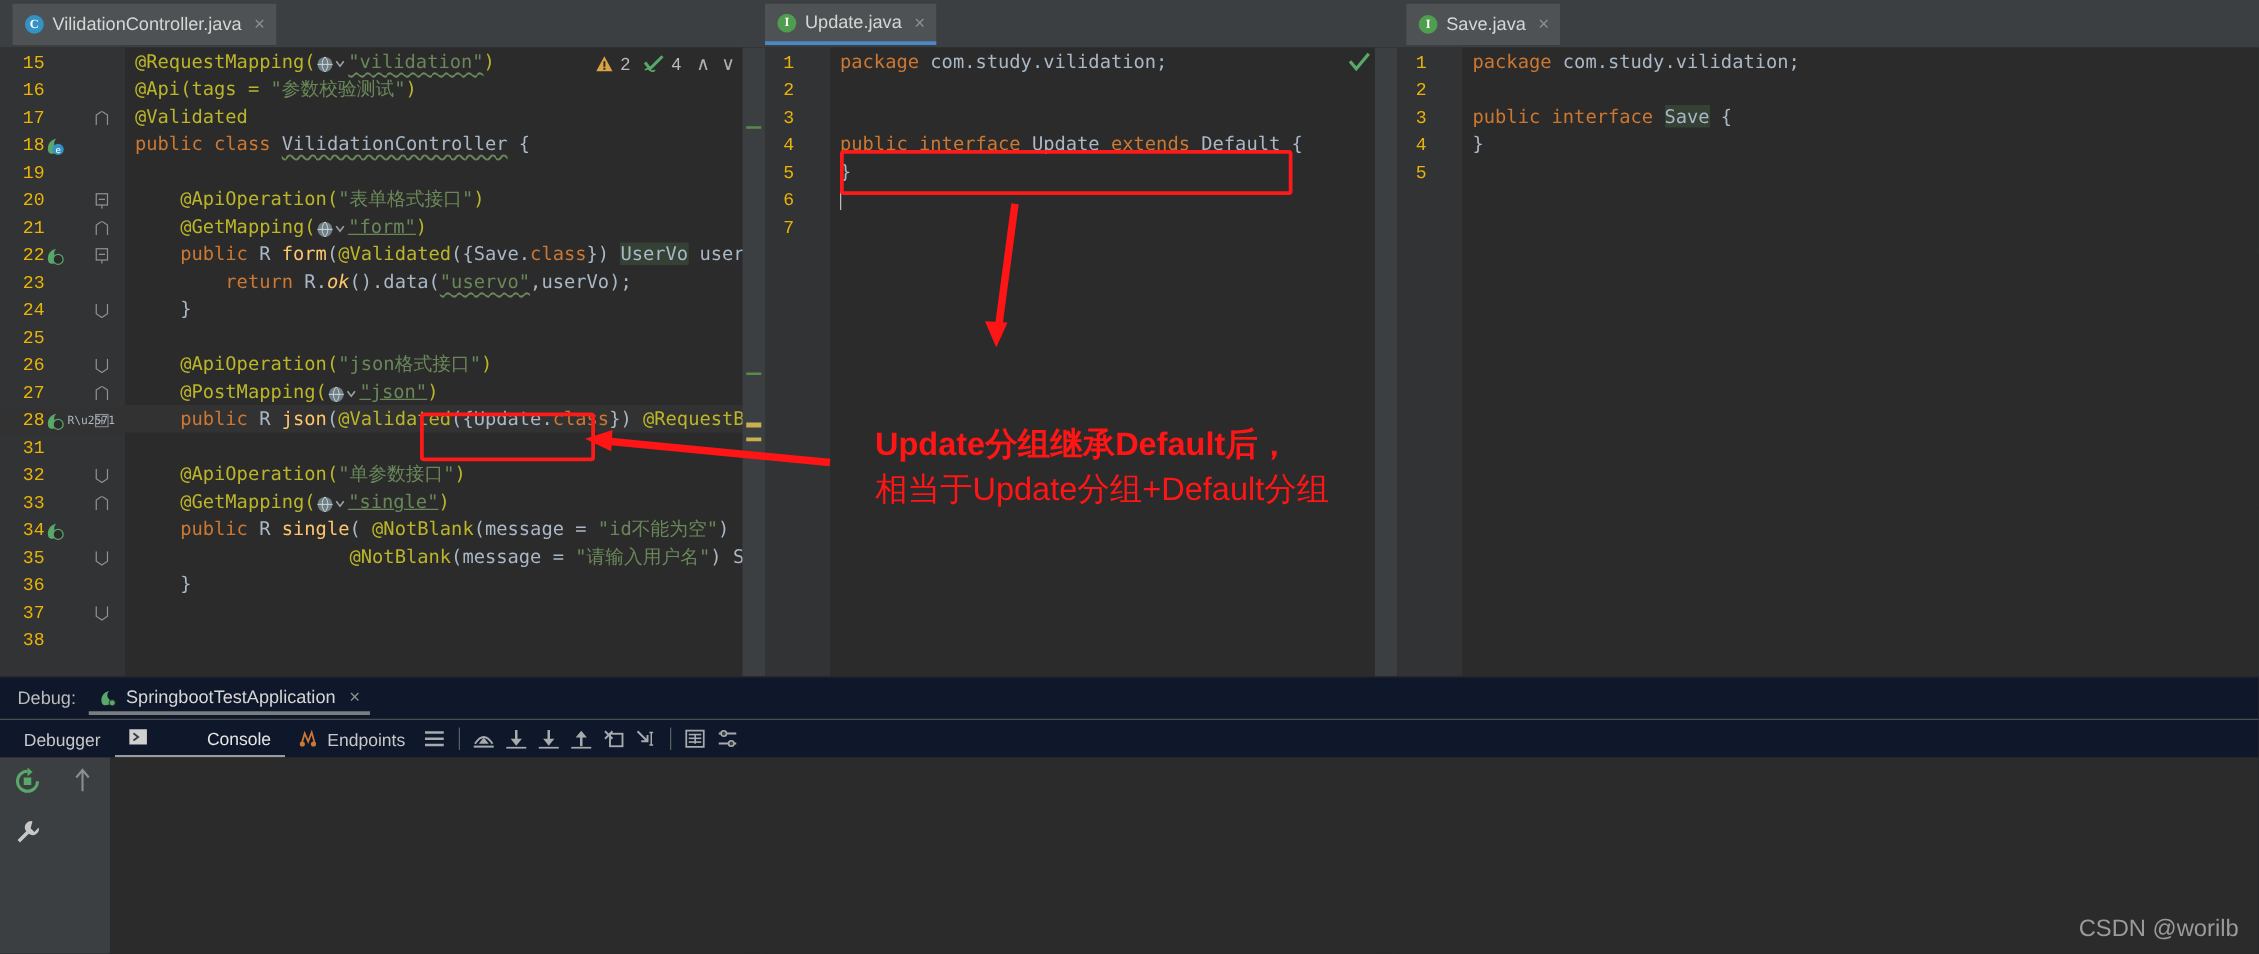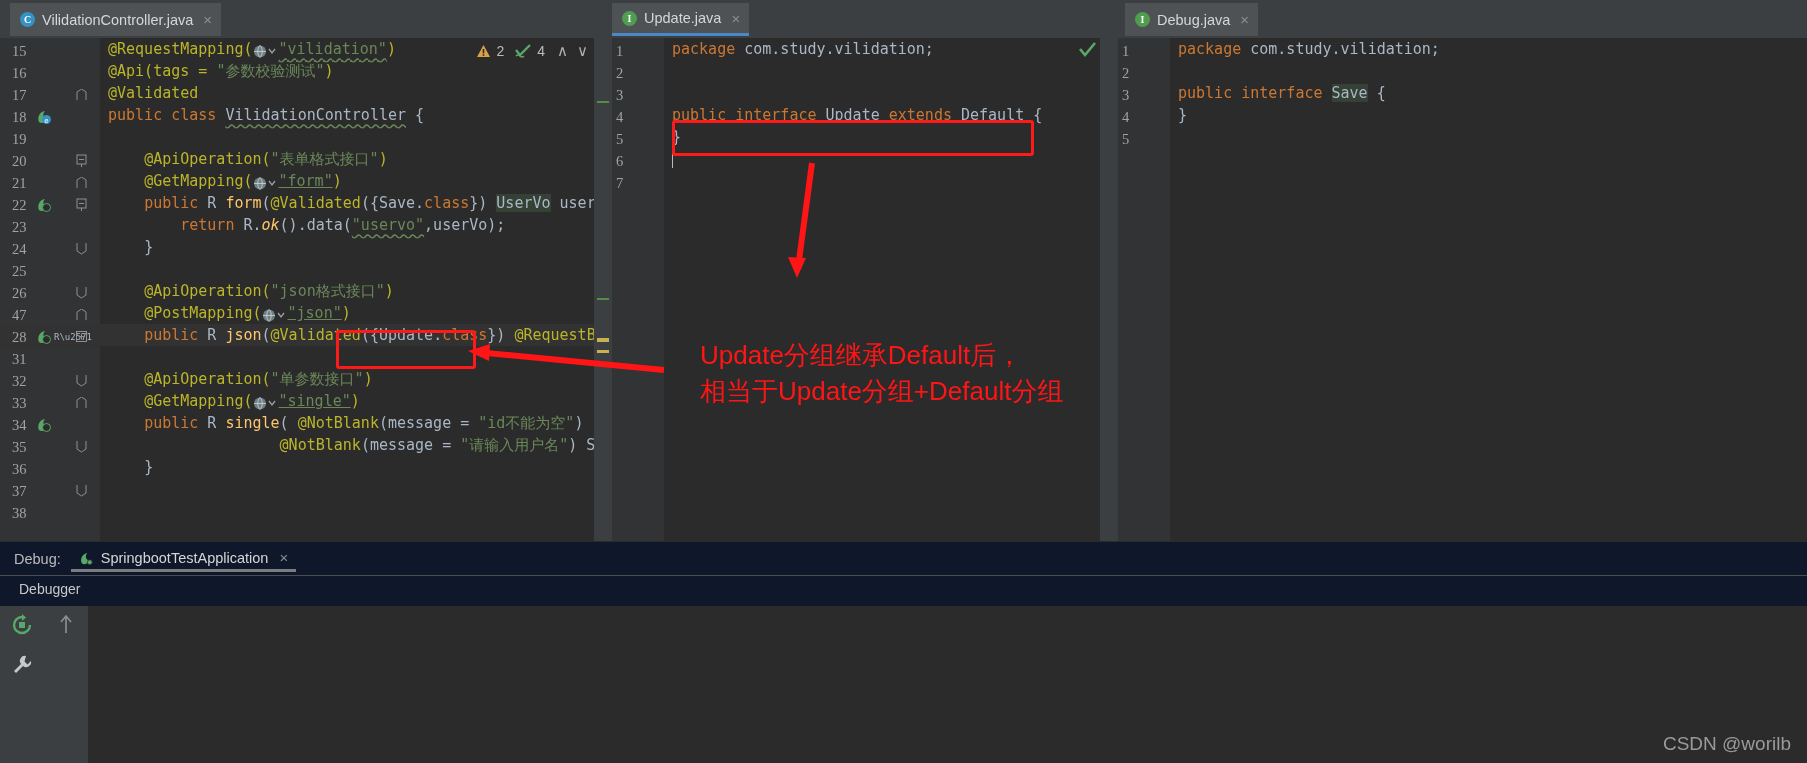--- a/index.html
+++ b/index.html
@@ -52,23 +52,23 @@
   .gutter {
     width: 100px; flex: none; background: #313335;
     position: relative; padding-top: 2px;
   }
   .gutter.narrow { width: 52px; }
   .gutter-row {
     height: 22px; display: flex; align-items: center;
     position: relative;
   }
   .lnum {
-    position: absolute; right: 58px; width: 30px; text-align: left;
-    color: #a3a3a3; font-size: 14.5px;
-    font-family: Liberation Serif, serif;
+    position: absolute; right: 58px; width: 30px; text-align: center;
+    color: #eab308; font-size: 14.5px;
+    font-family: Liberation Mono, monospace;
   }
   .gutter.narrow .lnum { right: 18px; }
   .run-mark {
     position: absolute; left: 36px; width: 16px; height: 16px;
   }
   .fold-mark {
     position: absolute; left: 76px; color: #8e9193; font-size: 11px;
     font-family: "DejaVu Sans Mono", monospace;
   }
 
@@ -146,22 +146,22 @@
     padding-left: 14px; color: #bbbbbb; font-size: 14.5px;
   }
   .debug-tab {
     display: flex; align-items: flex-end; gap: 7px;
     padding: 4px 8px 3px 8px; color: #d6d6d6; font-size: 14.5px;
     border-bottom: 3px solid #7a7d7f;
   }
   .spring-icon { width: 15px; height: 15px; position: relative; }
 
   .debug-toolbar {
-    height: 31px; display: flex; gap: 0px;
-    padding-left: 8px; border-top: 1px solid #4a4d4f; flex-direction: column;
+    height: 31px; display: flex; align-items: center; gap: 0px;
+    padding-left: 8px; border-top: 1px solid #4a4d4f;
   }
   .dtab {
     display: flex; align-items: center; gap: 6px;
     padding: 5px 11px 4px 11px; color: #c8c8c8; font-size: 14px;
     cursor: default;
   }
   .dtab.sel { border-bottom: 2px solid #9a9d9f; color: #e6e6e6; gap: 48px; }
   .tbicon { width: 26px; height: 22px; display: inline-flex;
             align-items: center; justify-content: center; }
   .vsep { width: 1px; height: 18px; background: #5a5d5f; margin: 0 6px; }
@@ -270,21 +270,21 @@
         <div class="gutter-row">
             <span class="lnum">25</span>
           </div>
         <div class="gutter-row">
             <span class="lnum">26</span>
           <svg class="fold-mark" style="left:76px;top:5px;" width="11" height="12">
               <path d="M1 0 V8 L5.5 11 L10 8 V0" fill="none" stroke="#8e9193"></path>
             </svg>
           </div>
         <div class="gutter-row">
-            <span class="lnum">47</span>
+            <span class="lnum">27</span>
           <svg class="fold-mark" style="left:76px;top:5px;" width="11" height="12">
               <path d="M1 11 V3 L5.5 0 L10 3 V11" fill="none" stroke="#8e9193"></path>
             </svg>
           </div>
         <div class="gutter-row" style="background:#323232;">
             <span class="lnum">28</span>
           <svg class="run-mark" viewBox="0 0 16 16">
               <path d="M3 13 C1 9 3 3 9 2 C6 5 7 9 12 11 C9 14 5 15 3 13Z" fill="#59a869"></path>
               <circle cx="10.5" cy="10.5" r="4" fill="#2b2b2b" stroke="#59a869"></circle>
             </svg>
@@ -454,21 +454,21 @@
         </svg>
     </div>
 
     <div style="position:absolute;left:600px;top:133px;width:10px;height:2px;background:#59a869;"></div>
   </div>
 
   <div class="editor-col col3">
     <div class="tabstrip">
       <div class="tab" style="left:7px;">
         <span class="tab-icon icon-interface">I</span>
-        <span>Debug.java</span>
+        <span>Save.java</span>
         <span class="tab-close">×</span>
       </div>
     </div>
     <div class="editor-body">
       <div class="gutter narrow">
         <div class="gutter-row">
             <span class="lnum">1</span>
           </div>
         <div class="gutter-row">
             <span class="lnum">2</span>
@@ -503,21 +503,21 @@
       </marker>
     </defs>
 
     <path d="M812,163 L798,268" stroke="#ff1515" stroke-width="6" fill="none"></path>
     <path d="M806,258 L797,278 L788,257" fill="#ff1515"></path>
 
     <path d="M664,370 L476,352" stroke="#ff1515" stroke-width="6" fill="none"></path>
     <path d="M490,344 L468,351 L489,361" fill="#ff1515"></path>
   </svg>
 
-  <div class="annot-text" style="left:700px; top:337px;">Update分组继承Default后，</div>
+  <div class="annot-text" style="left:700px; top:337px;font-weight:bold;">Update分组继承Default后，</div>
   <div class="annot-text" style="left:700px; top:373px;">相当于Update分组+Default分组</div>
 
   <div class="debug-panel">
     <div class="debug-header">
       <span>Debug:</span>
       <div class="debug-tab">
         <span class="spring-icon">
           <svg width="15" height="15" viewBox="0 0 16 16">
               <path d="M3 13 C1 9 3 3 9 2 C6 5 7 9 12 11 C9 14 5 15 3 13Z" fill="#59a869"></path>
               <circle cx="11.5" cy="12" r="2.6" fill="#59a869" stroke="#2b2b2b" stroke-width="0.8"></circle>

